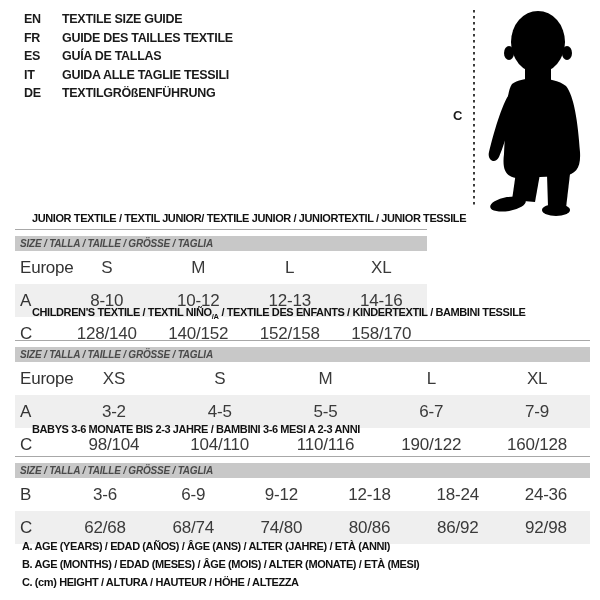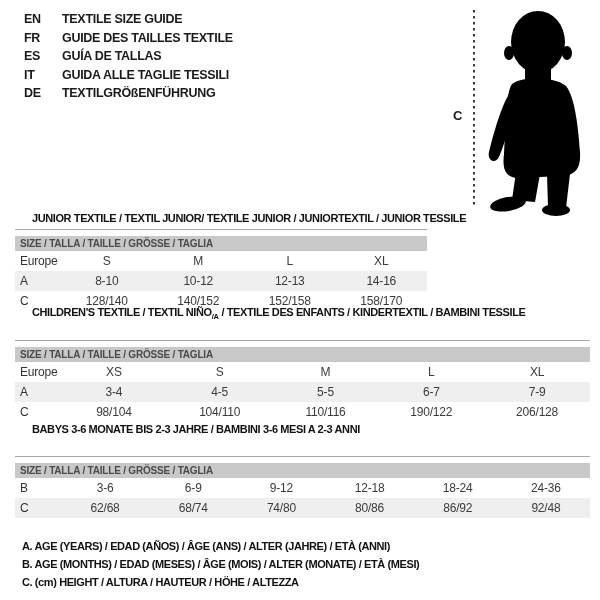--- a/index.html
+++ b/index.html
@@ -18,24 +18,24 @@
 
   
   .heading{position:absolute;left:22px;font-weight:bold;font-size:11px;letter-spacing:-0.4px;color:#111;white-space:nowrap;margin-left:10px;}
   .heading sub{font-size:7.5px;letter-spacing:-0.2px;}
   .heading.two-line{line-height:14.5px;white-space:normal;width:540px;}
 
   
   .tblwrap{position:absolute;left:15px;border-top:1px solid #a8a8a8;padding-top:6px;}
   .sizebar{
     background:#c8c8c8;color:#4a4a4a;font-weight:bold;font-size:10px;
-    height:15px;line-height:15px;padding-left:5px;letter-spacing:-0.2px;
+    height:15px;line-height:15px;padding-left:5px;letter-spacing:-0.2px;font-style:italic;
   }
   table{border-collapse:collapse;table-layout:fixed;width:100%;}
-  td{font-size:12px;height:20px;text-align:center;color:#3a3a3a;padding:0;letter-spacing:-0.2px;}
+  td{font-size:17px;height:33px;text-align:center;color:#3a3a3a;padding:0;letter-spacing:-0.2px;}
   td.lbl{text-align:left;padding-left:5px;color:#333;}
   tr.alt{background:#efefef;}
 
   .w-junior{width:412px;}
   .w-full{width:575px;}
 
   
   .footer{position:absolute;left:22px;top:529px;font-weight:bold;font-size:11px;line-height:18.2px;letter-spacing:-0.4px;color:#111;margin-top:8px;}
 </style>
 </head>
@@ -139,33 +139,33 @@
         <tr>
       <td class="lbl">Europe</td>
       <td>XS</td>
       <td>S</td>
       <td>M</td>
       <td>L</td>
       <td>XL</td>
     </tr>
     <tr class="alt">
       <td class="lbl">A</td>
-      <td>3-4</td>
+      <td>3-2</td>
       <td>4-5</td>
       <td>5-5</td>
       <td>6-7</td>
       <td>7-9</td>
     </tr>
     <tr>
       <td class="lbl">C</td>
       <td>98/104</td>
       <td>104/110</td>
       <td>110/116</td>
       <td>190/122</td>
-      <td>206/128</td>
+      <td>160/128</td>
     </tr>
   </tbody>
     </table>
 </div>
 
 <div class="heading two-line" style="top:422px;">
   <div>BABYS 3-6 MONATE BIS 2-3 JAHRE / BAMBINI 3-6 MESI A 2-3 ANNI</div>
 </div>
 
 <div class="tblwrap w-full" style="top:456px;">
@@ -190,21 +190,21 @@
       <td>18-24</td>
       <td>24-36</td>
     </tr>
     <tr class="alt">
       <td class="lbl">C</td>
       <td>62/68</td>
       <td>68/74</td>
       <td>74/80</td>
       <td>80/86</td>
       <td>86/92</td>
-      <td>92/48</td>
+      <td>92/98</td>
     </tr>
   </tbody>
     </table>
 </div>
 
 <div class="footer">
   <div>A. AGE (YEARS) / EDAD (AÑOS) / ÂGE (ANS) / ALTER (JAHRE) / ETÀ (ANNI)</div>
   <div>B. AGE (MONTHS) / EDAD (MESES) / ÂGE (MOIS) / ALTER (MONATE) / ETÀ (MESI)</div>
   <div>C. (cm) HEIGHT / ALTURA / HAUTEUR / HÖHE / ALTEZZA</div>
 </div>

